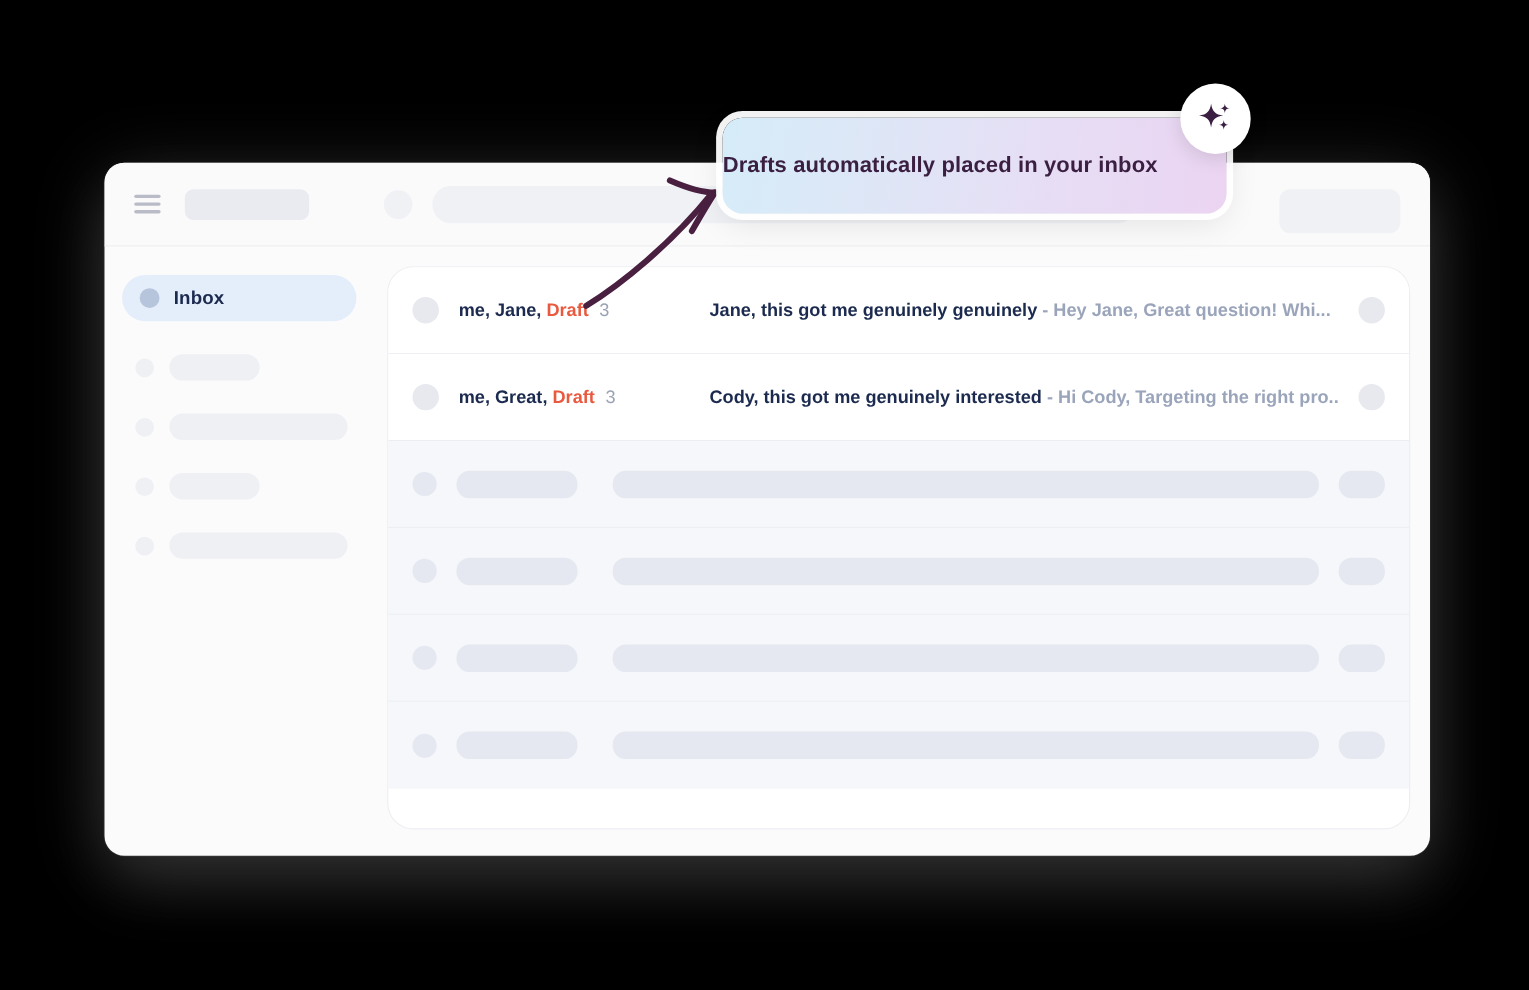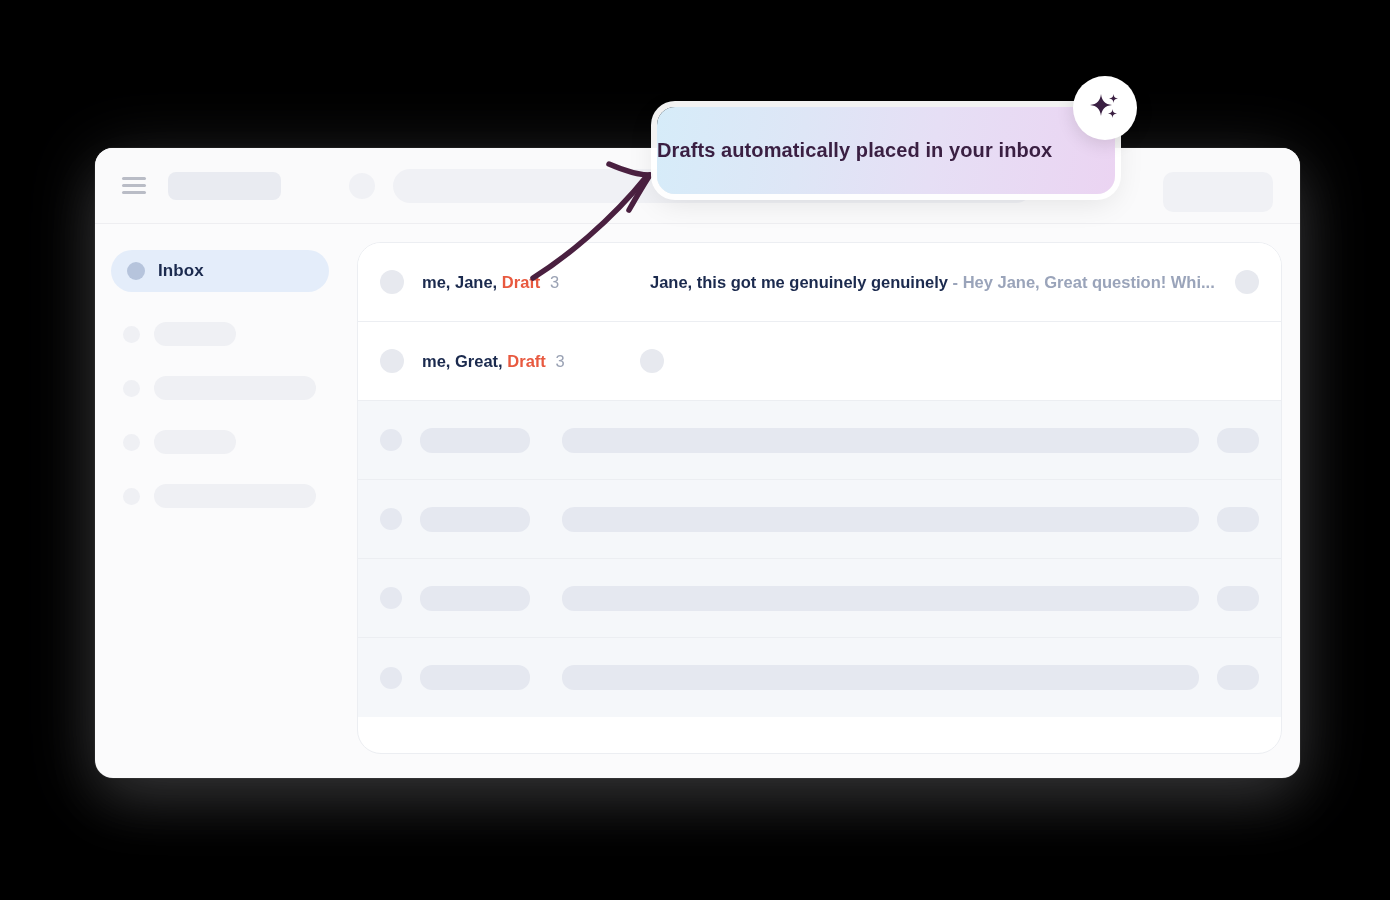--- a/index.html
+++ b/index.html
@@ -181,20 +181,23 @@
             <span class="end-avatar"></span>
           </div>
 
           <div class="row row-real">
             <span class="avatar"></span>
             <span class="senders">
               <span>me, Great,</span>
               <span class="draft">Draft</span>
               <span class="count">3</span>
             </span>
+            <span class="msg">
+              <span class="subject">Cody, this got me genuinely interested</span><span class="preview"> - Hi Cody, Targeting the right pro..</span>
+            </span>
             <span class="end-avatar"></span>
           </div>
 
           <div class="row row-skel">
             <span class="sk-dot"></span>
             <span class="sk-name"></span>
             <span class="sk-msg"></span>
             <span class="sk-end"></span>
           </div>
           <div class="row row-skel">

